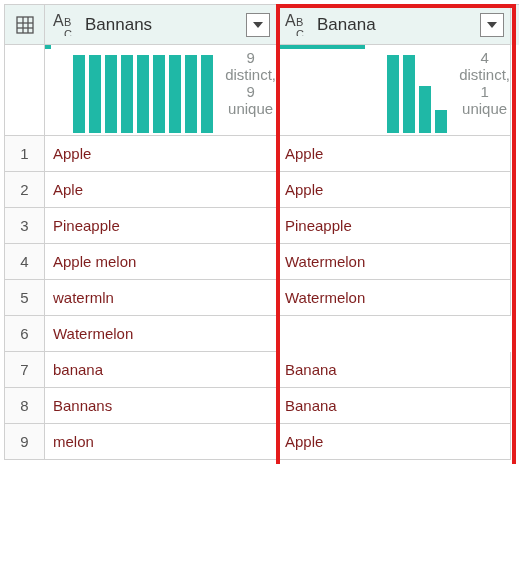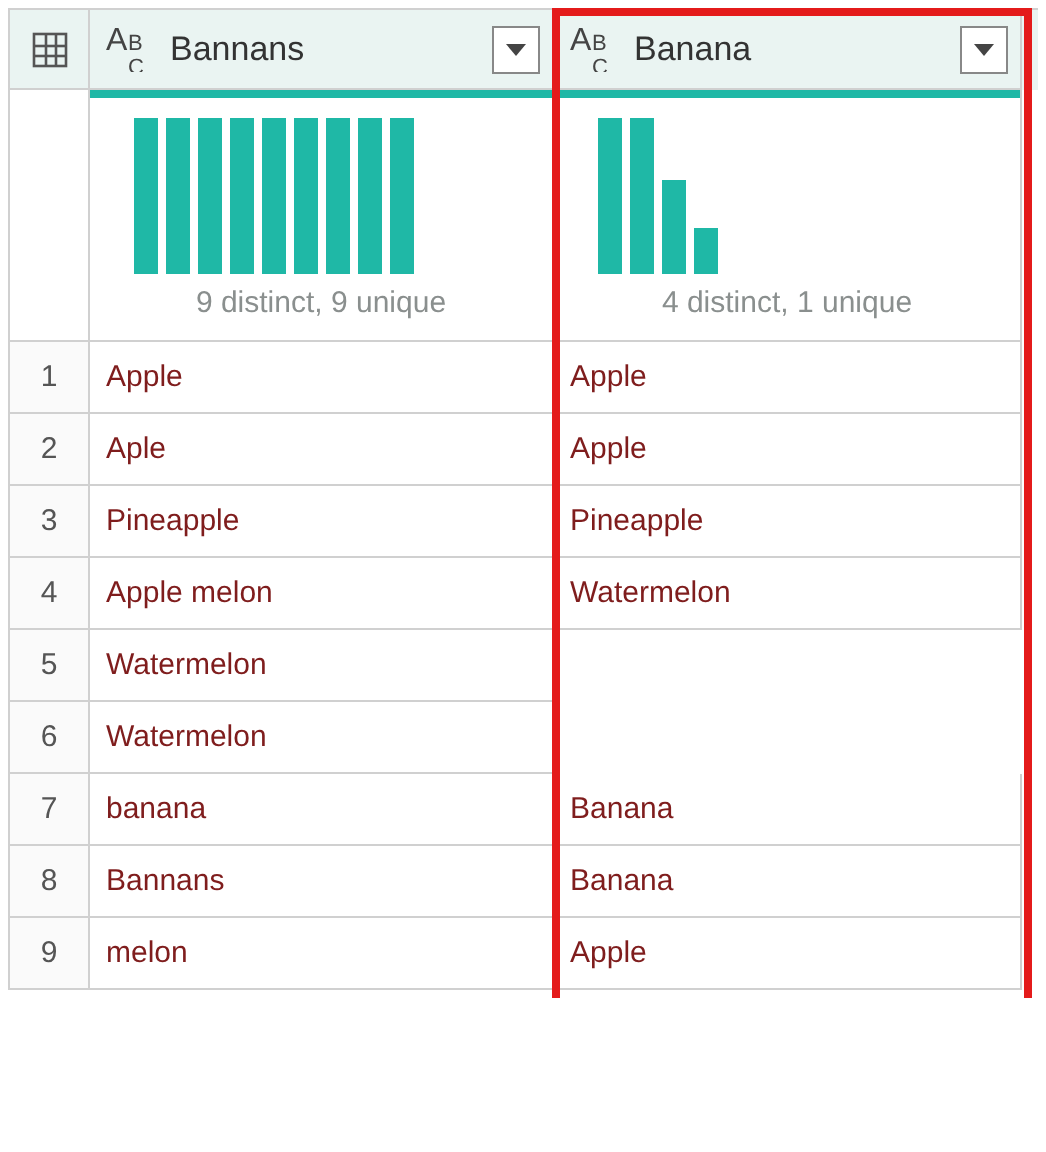--- a/index.html
+++ b/index.html
@@ -44,21 +44,21 @@
   .abc { position: relative; width: 26px; height: 22px; flex-shrink:0; }
   .abc .big {
     position: absolute; left: 0; top: -2px; font-size: 16px; color: #444;
   }
   .abc .small {
     position: absolute; left: 11px; top: 2px; font-size: 11px; color: #444;
   }
   
   .profile { background: #fff; }
   .profile .col-a, .profile .col-b {
-    flex-direction: column; align-items: stretch; padding: 0;
+    flex-direction: row; align-items: stretch; padding: 0;
   }
   .qbar { height: 4px; background: #1fb8a6; width: 100%; }
   .bars {
     height: 90px; display: flex; align-items: flex-end;
     gap: 4px; padding: 12px 12px 2px 22px;
   }
   .bars span {
     width: 12px; background: #1fb8a6; display: inline-block;
   }
   .summary {
@@ -175,20 +175,21 @@
           <div class="cell col-a">Pineapple</div>
           <div class="cell col-b">Pineapple</div>
         </div>
         <div class="row data">
           <div class="cell col-rownum">4</div>
           <div class="cell col-a">Apple melon</div>
           <div class="cell col-b">Watermelon</div>
         </div>
         <div class="row data">
           <div class="cell col-rownum">5</div>
+          <div class="cell col-a">watermln</div>
           <div class="cell col-b">Watermelon</div>
         </div>
         <div class="row data">
           <div class="cell col-rownum">6</div>
           <div class="cell col-b">Watermelon</div>
         </div>
         <div class="row data">
           <div class="cell col-rownum">7</div>
           <div class="cell col-a">banana</div>
           <div class="cell col-b">Banana</div>

